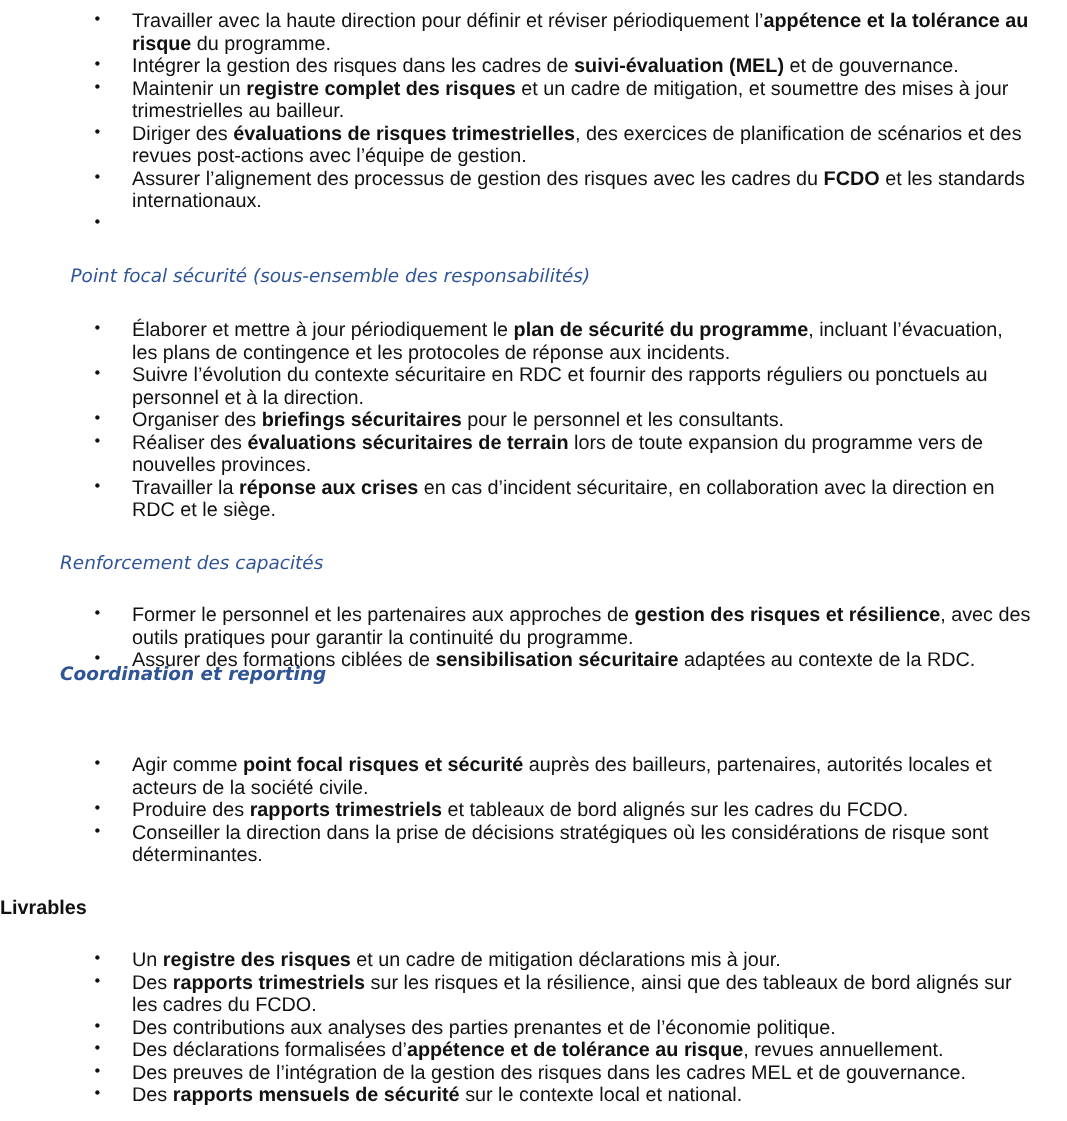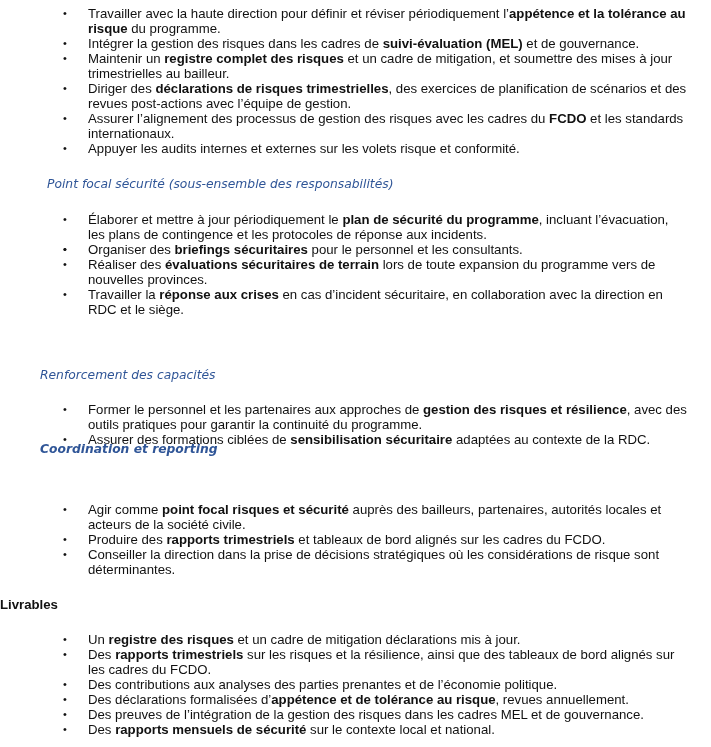--- a/index.html
+++ b/index.html
@@ -25,29 +25,29 @@
   #s5 { position: absolute; top: 632px; }
 </style>
 </head>
 <body>
 
 <div class="page">
   <ul class="blist" id="s1">
       <li><span class="bullet">•</span><span>Travailler avec la haute direction pour définir et réviser périodiquement l’</span><b>appétence et la tolérance au risque</b><span> du programme.</span></li>
       <li><span class="bullet">•</span><span>Intégrer la gestion des risques dans les cadres de </span><b>suivi-évaluation (MEL)</b><span> et de gouvernance.</span></li>
       <li><span class="bullet">•</span><span>Maintenir un </span><b>registre complet des risques</b><span> et un cadre de mitigation, et soumettre des mises à jour trimestrielles au bailleur.</span></li>
-      <li><span class="bullet">•</span><span>Diriger des </span><b>déclarations de risques trimestrielles</b><span>, des exercices de planification de scénarios et des revues post-actions avec l’équipe de gestion.</span></li>
+      <li><span class="bullet">•</span><span>Diriger des </span><b>évaluations de risques trimestrielles</b><span>, des exercices de planification de scénarios et des revues post-actions avec l’équipe de gestion.</span></li>
       <li><span class="bullet">•</span><span>Assurer l’alignement des processus de gestion des risques avec les cadres du </span><b>FCDO</b><span> et les standards internationaux.</span></li>
-      <li><span class="bullet">•</span><span>Appuyer les audits internes et externes sur les volets risque et conformité.</span></li>
+      <li><span class="bullet">•</span></li>
     </ul>
 
   <p class="subhead" id="h2">Point focal sécurité (sous-ensemble des responsabilités)</p>
   <ul class="blist" id="s2">
       <li><span class="bullet">•</span><span>Élaborer et mettre à jour périodiquement le </span><b>plan de sécurité du programme</b><span>, incluant l’évacuation, les plans de contingence et les protocoles de réponse aux incidents.</span></li>
-      <li><span class="bullet">•</span></li>
+      <li><span class="bullet">•</span><span>Suivre l’évolution du contexte sécuritaire en RDC et fournir des rapports réguliers ou ponctuels au personnel et à la direction.</span></li>
       <li><span class="bullet">•</span><span>Organiser des </span><b>briefings sécuritaires</b><span> pour le personnel et les consultants.</span></li>
       <li><span class="bullet">•</span><span>Réaliser des </span><b>évaluations sécuritaires de terrain</b><span> lors de toute expansion du programme vers de nouvelles provinces.</span></li>
       <li><span class="bullet">•</span><span>Travailler la </span><b>réponse aux crises</b><span> en cas d’incident sécuritaire, en collaboration avec la direction en RDC et le siège.</span></li>
     </ul>
 
   <p class="subhead" id="h3">Renforcement des capacités</p>
   <ul class="blist" id="s3">
       <li><span class="bullet">•</span><span>Former le personnel et les partenaires aux approches de </span><b>gestion des risques et résilience</b><span>, avec des outils pratiques pour garantir la continuité du programme.</span></li>
       <li><span class="bullet">•</span><span>Assurer des formations ciblées de </span><b>sensibilisation sécuritaire</b><span> adaptées au contexte de la RDC.</span></li>
     </ul>

